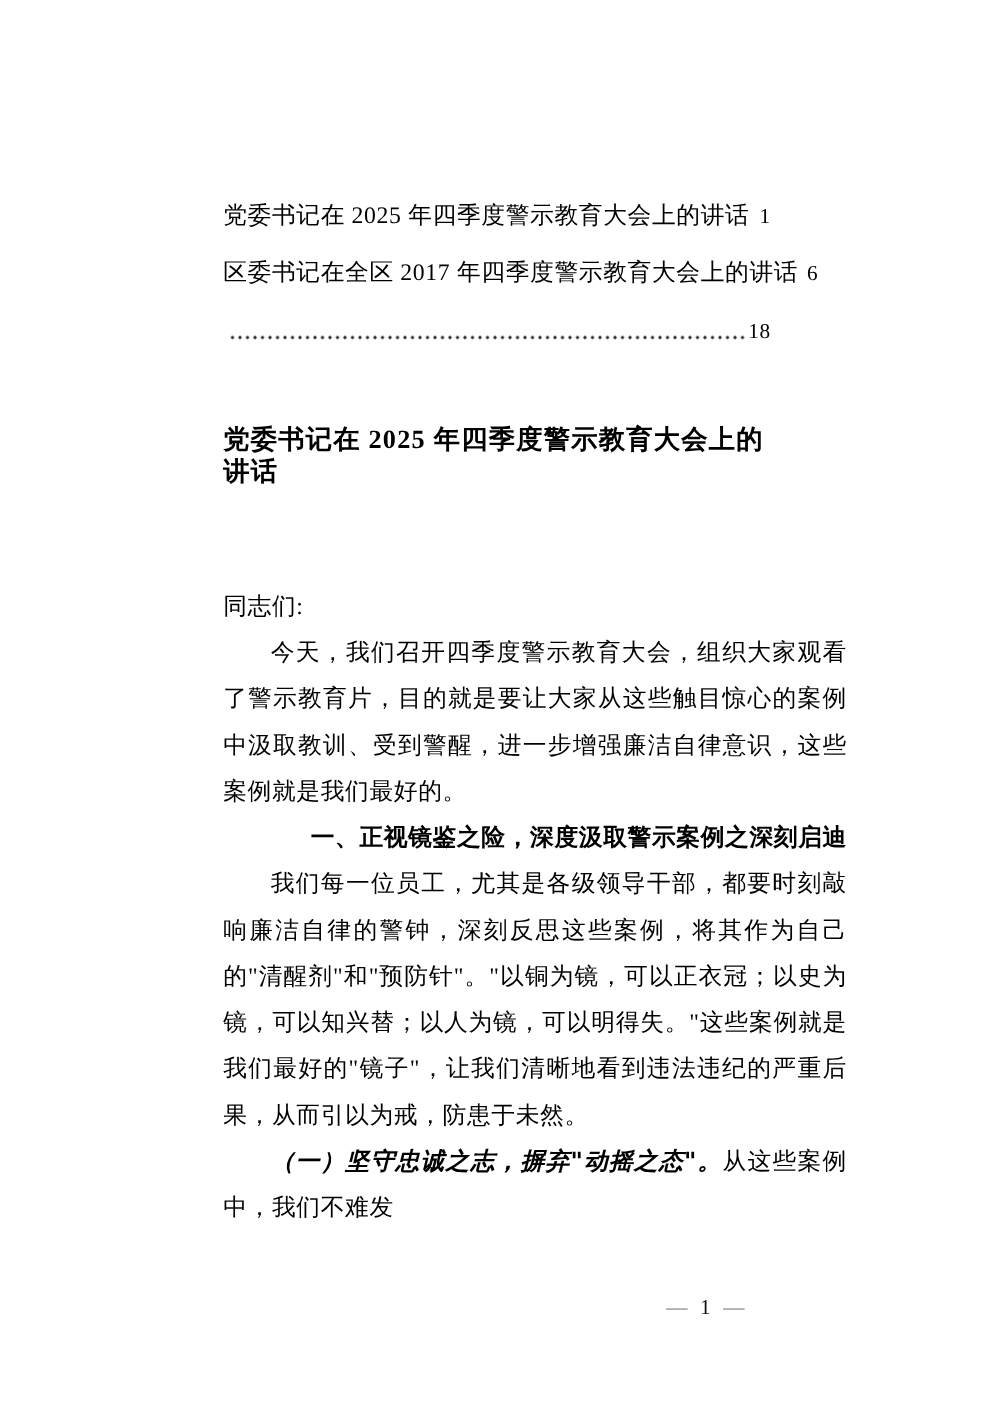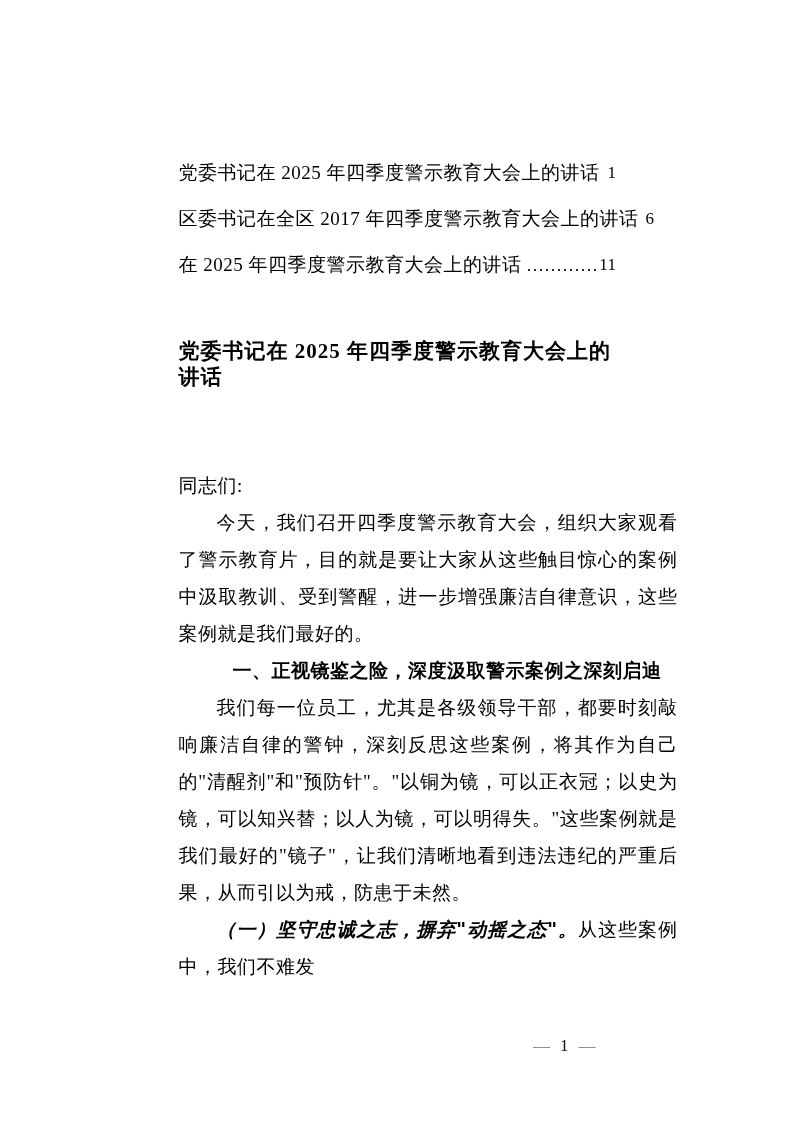--- a/index.html
+++ b/index.html
@@ -45,21 +45,21 @@
   }
   .doc-body {
     margin: 77px 42px 0 105px;
     font-size: 19px;
     line-height: 37px;
     letter-spacing: 0.5px;
     text-align: justify;
   }
   .doc-body p { margin: 0; text-indent: 2em; }
   .doc-body p.salutation { text-indent: 0; }
-  .doc-body p.heading2 { font-weight: bold; text-align: center; }
+  .doc-body p.heading2 { font-weight: bold; text-align: right; }
   .lead-sentence {
     font-weight: bold;
     font-style: italic;
     font-family: "DejaVu Serif", "Liberation Serif", serif;
   }
   
   .footer {
     position: absolute;
     top: 1036px;
     right: 123px;
@@ -81,23 +81,22 @@
     <span class="toc-page">1</span>
   </div>
 
   <div class="toc-row">
     <span class="toc-title">区委书记在全区 2017 年四季度警示教育大会上的讲话</span>
     <span class="toc-leader"></span>
     <span class="toc-page">6</span>
   </div>
 
   <div class="toc-row">
-    <span class="toc-title">在 2025 年四季度警示教育大会上的讲话</span>
     <span class="toc-leader"></span>
-    <span class="toc-page">11</span>
+    <span class="toc-page">18</span>
   </div>
 </div>
 
   <div class="doc-title">党委书记在 2025 年四季度警示教育大会上的讲话</div>
 
   <div class="doc-body">
     <p class="salutation">同志们:</p>
 
   <p>今天，我们召开四季度警示教育大会，组织大家观看了警示教育片，目的就是要让大家从这些触目惊心的案例中汲取教训、受到警醒，进一步增强廉洁自律意识，这些案例就是我们最好的。</p>
 

